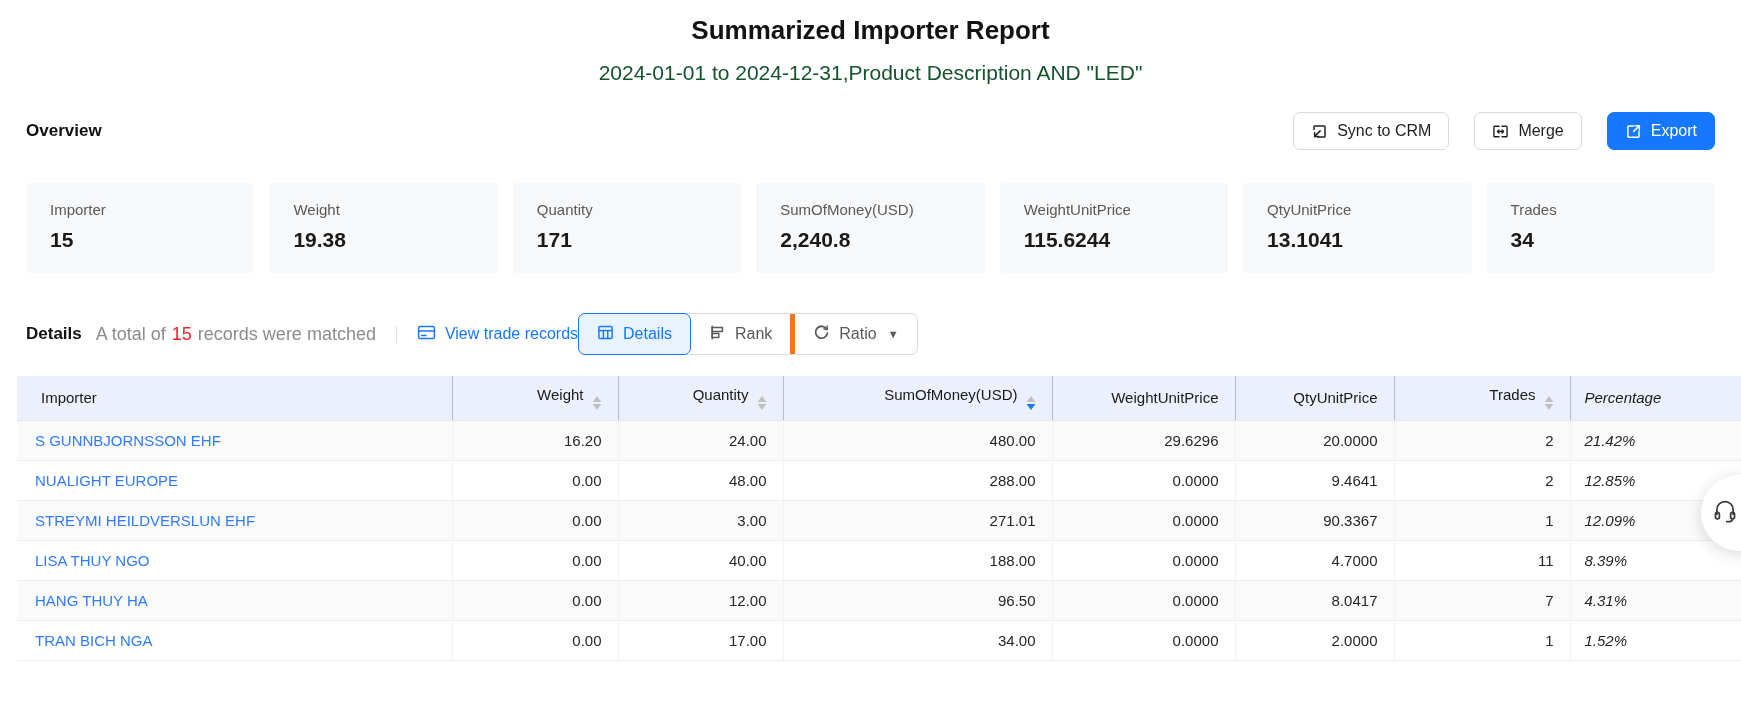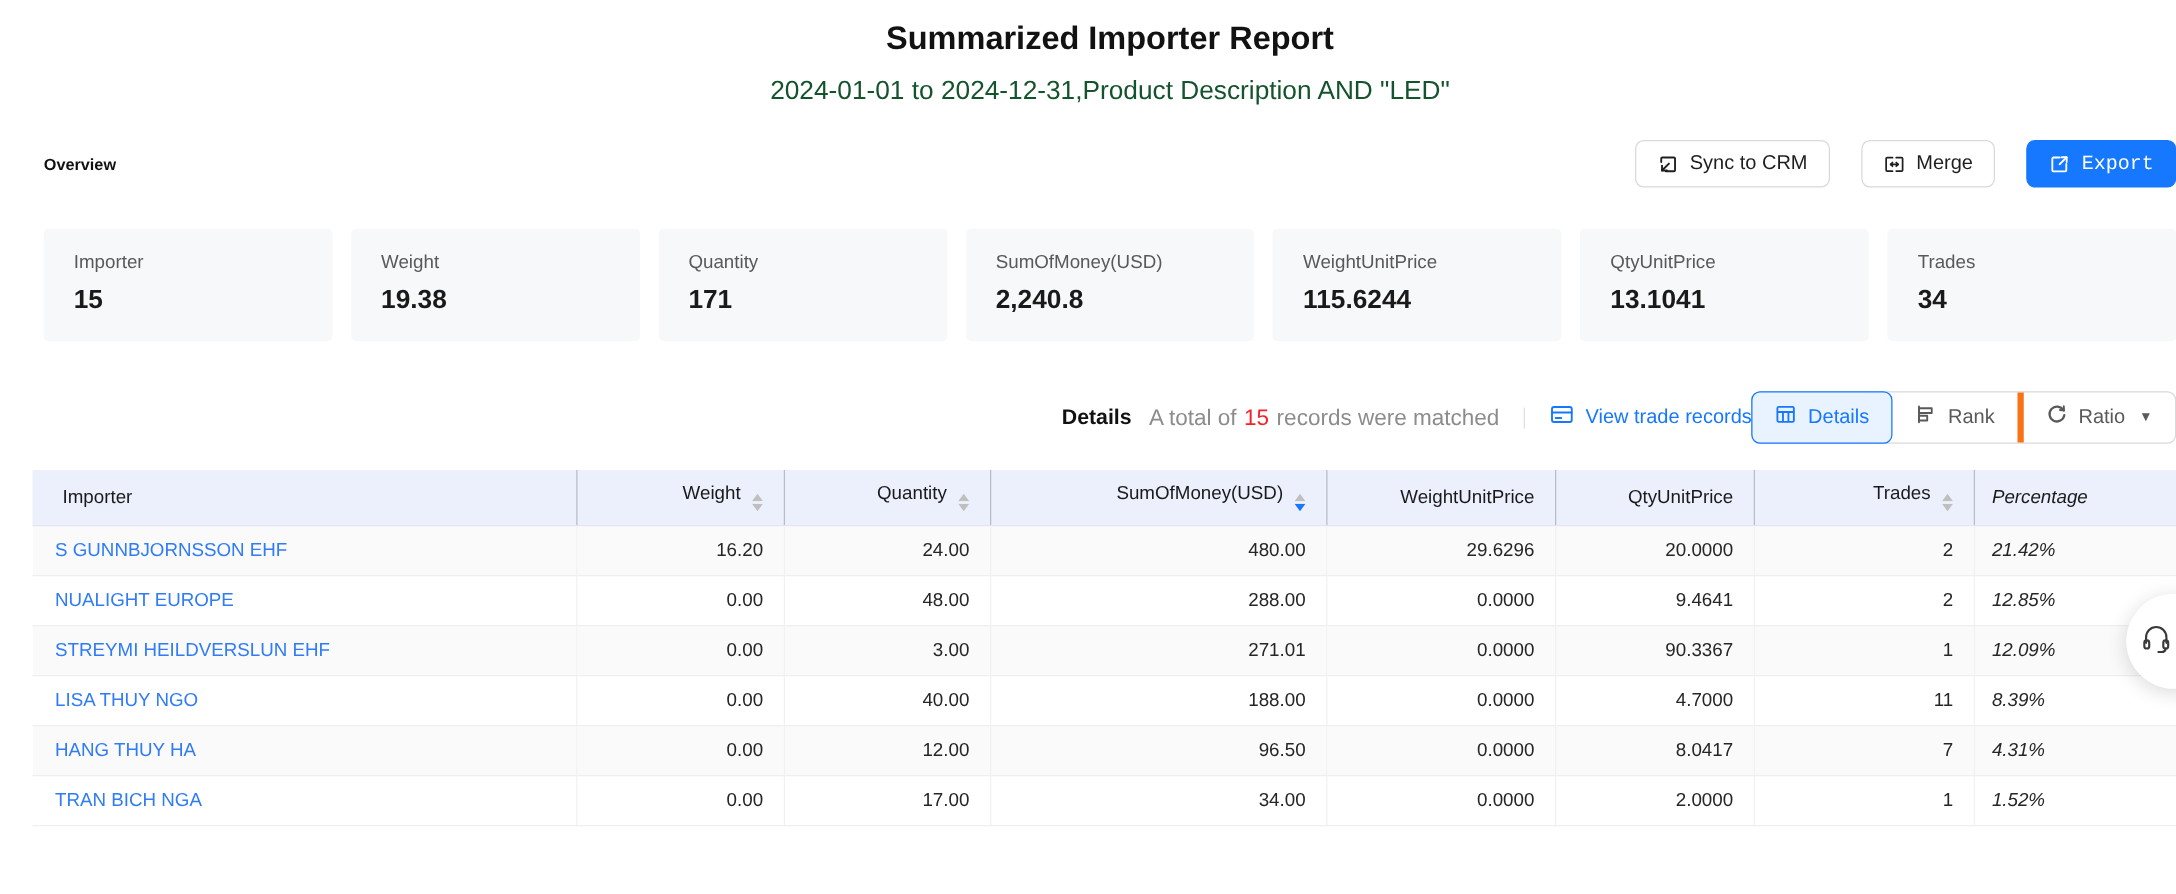--- a/index.html
+++ b/index.html
@@ -2,46 +2,46 @@
 <html><head>
 <meta charset="utf-8">
 <style>
   * { box-sizing: border-box; }
   html,body { margin:0; padding:0; }
   body {
     width:1741px; height:715px; position:relative; overflow:hidden;
     background:#fff; color:#1f1f1f;
     font-family:"Liberation Sans", sans-serif;
   }
-  .page { padding:0 0;margin-left:35px; }
+  .page { padding:0 26px; }
 
   
   .report-title { text-align:center; font-size:26px; font-weight:600; color:#121212; padding-top:15px; }
   .report-subtitle { text-align:center; font-size:21px; color:#14532d; margin-top:15px; }
 
   
   .overview-row { display:flex; justify-content:space-between; align-items:center; margin-top:27px; }
-  .overview-heading { font-size:13px; font-weight:700; color:#111; }
+  .overview-heading { font-size:17px; font-weight:700; color:#111; }
   .action-buttons { display:flex; gap:25px; }
   .btn {
     display:inline-flex; align-items:center; gap:9px; height:38px; padding:0 17px;
     border:1px solid #d9d9d9; border-radius:7px; background:#fff;
     font-size:16px; color:#1f1f1f; cursor:pointer; font-family:inherit;
   }
   .btn svg { display:block; }
-  .btn-primary { background:#1677ff; border-color:#1677ff; color:#fff;font-family:Liberation Mono, monospace; }
+  .btn-primary { background:#1677ff; border-color:#1677ff; color:#fff; }
 
   
   .stats-row { display:flex; gap:15px; margin-top:33px; }
   .stat-card { flex:1; height:90px; background:#f7f8fa; border-radius:4px; padding:18px 24px; }
   .stat-label { font-size:15px; color:#595959; }
   .stat-value { font-size:21px; font-weight:700; color:#1a1a1a; margin-top:10px; }
 
   
-  .details-row { display:flex; justify-content:flex-end; align-items:center; margin-top:40px; }
+  .details-row { display:flex; justify-content:flex-start; align-items:center; margin-top:40px; }
   .details-left { display:flex; align-items:center; }
   .details-heading { font-size:17px; font-weight:700; color:#111; }
   .match-text { font-size:18px; color:#8c8c8c; margin-left:14px; }
   .match-count { color:#f5222d; padding:0 6px; }
   .v-divider { width:1px; height:17px; background:#e0e0e0; margin:0 20px; }
   .view-link { display:inline-flex; align-items:center; gap:9px; color:#1677ff; font-size:16px; cursor:pointer; }
 
   .view-switch { display:flex; border:1px solid #d9d9d9; border-radius:7px; background:#fff; }
   .switch-seg {
     display:flex; align-items:center; gap:9px; height:40px; padding:0 18px;

